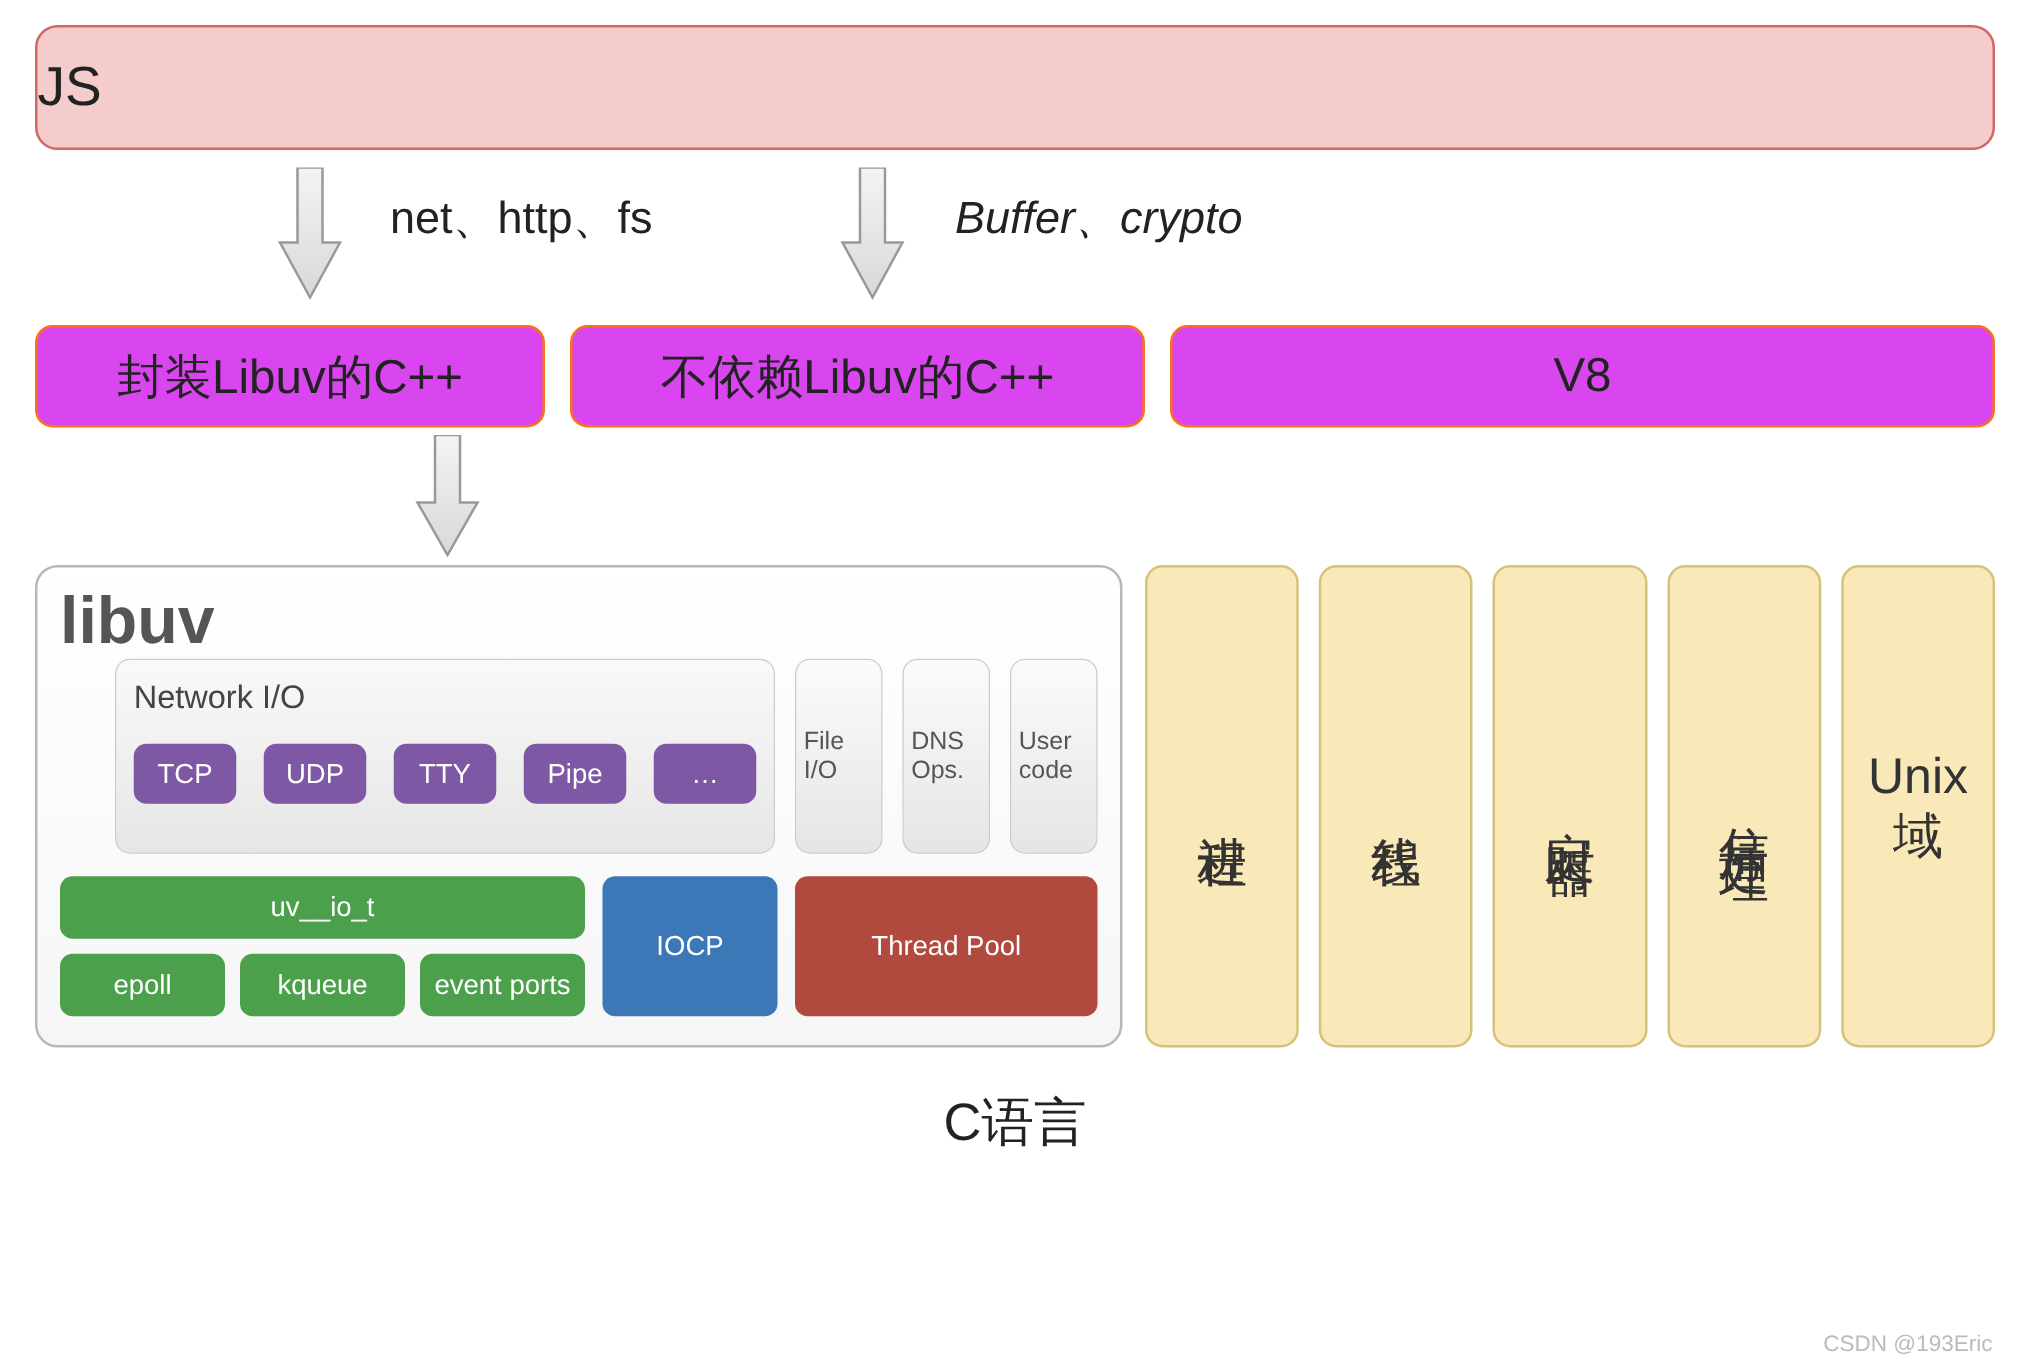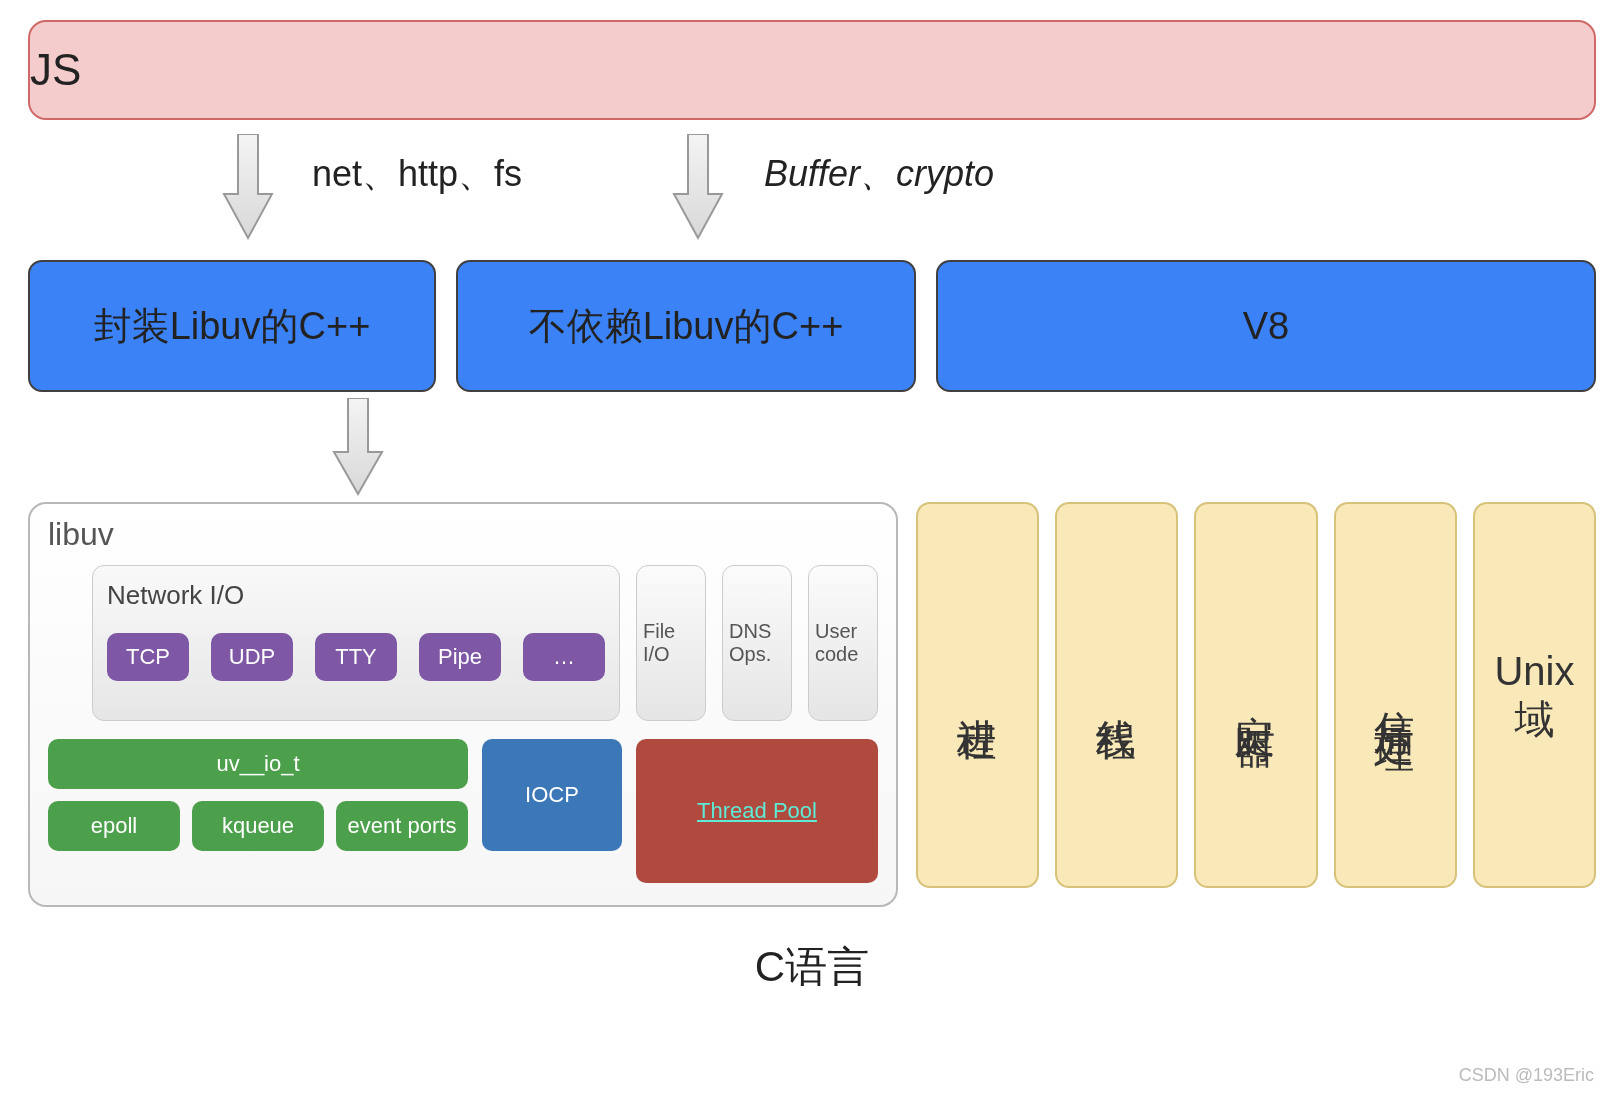--- a/index.html
+++ b/index.html
@@ -36,24 +36,24 @@
     font-size: 36px;
     color: #222;
     margin-left: 16px;
   }
   .mid-row {
     display: flex;
     gap: 20px;
     margin-top: 10px;
   }
   .blue-box {
-    background: #3b82f6;
-    border: 2px solid #404040;
+    background: #d946ef;
+    border: 2px solid #f97316;
     border-radius: 14px;
-    height: 132px;
+    height: 82px;
     display: flex;
     align-items: center;
     justify-content: center;
     font-size: 38px;
     color: #222;
   }
   .box1 { flex: 0 0 408px; }
   .box2 { flex: 0 0 460px; }
   .box3 { flex: 1; }
   .arrow2-row {
@@ -65,24 +65,23 @@
     gap: 18px;
   }
   .libuv-panel {
     flex: 0 0 837px;
     border: 2px solid #b8b8b8;
     border-radius: 18px;
     padding: 12px 18px 22px 18px;
     background: linear-gradient(#ffffff, #f6f6f6);
   }
   .libuv-title {
-    font-size: 32px;
+    font-size: 53px;
     color: #555;
-    font-weight: 400;
-    margin-bottom: 12px;
+    font-weight: 700;
   }
   .libuv-upper {
     display: flex;
     gap: 16px;
     margin-bottom: 18px;
     padding-left: 44px;
   }
   .netio-box {
     flex: 1;
     background: linear-gradient(#f9f9f9, #e6e6e6);
@@ -155,29 +154,28 @@
     font-size: 22px;
     border-radius: 10px;
     display: flex;
     align-items: center;
     justify-content: center;
     flex: 0 0 140px;
     height: 112px;
   }
   .threadpool-box {
     background: #b04a3e;
-    color: #5eead4;
+    color: #ffffff;
     font-size: 22px;
     border-radius: 10px;
     display: flex;
     align-items: center;
     justify-content: center;
     flex: 1;
-    height: 144px;
-    text-decoration: underline;
+    height: 112px;
   }
   .vertical-cols {
     display: flex;
     gap: 16px;
     flex: 1;
   }
   .vcol {
     flex: 1;
     background: #f9e8b8;
     border: 2px solid #d7c27a;

